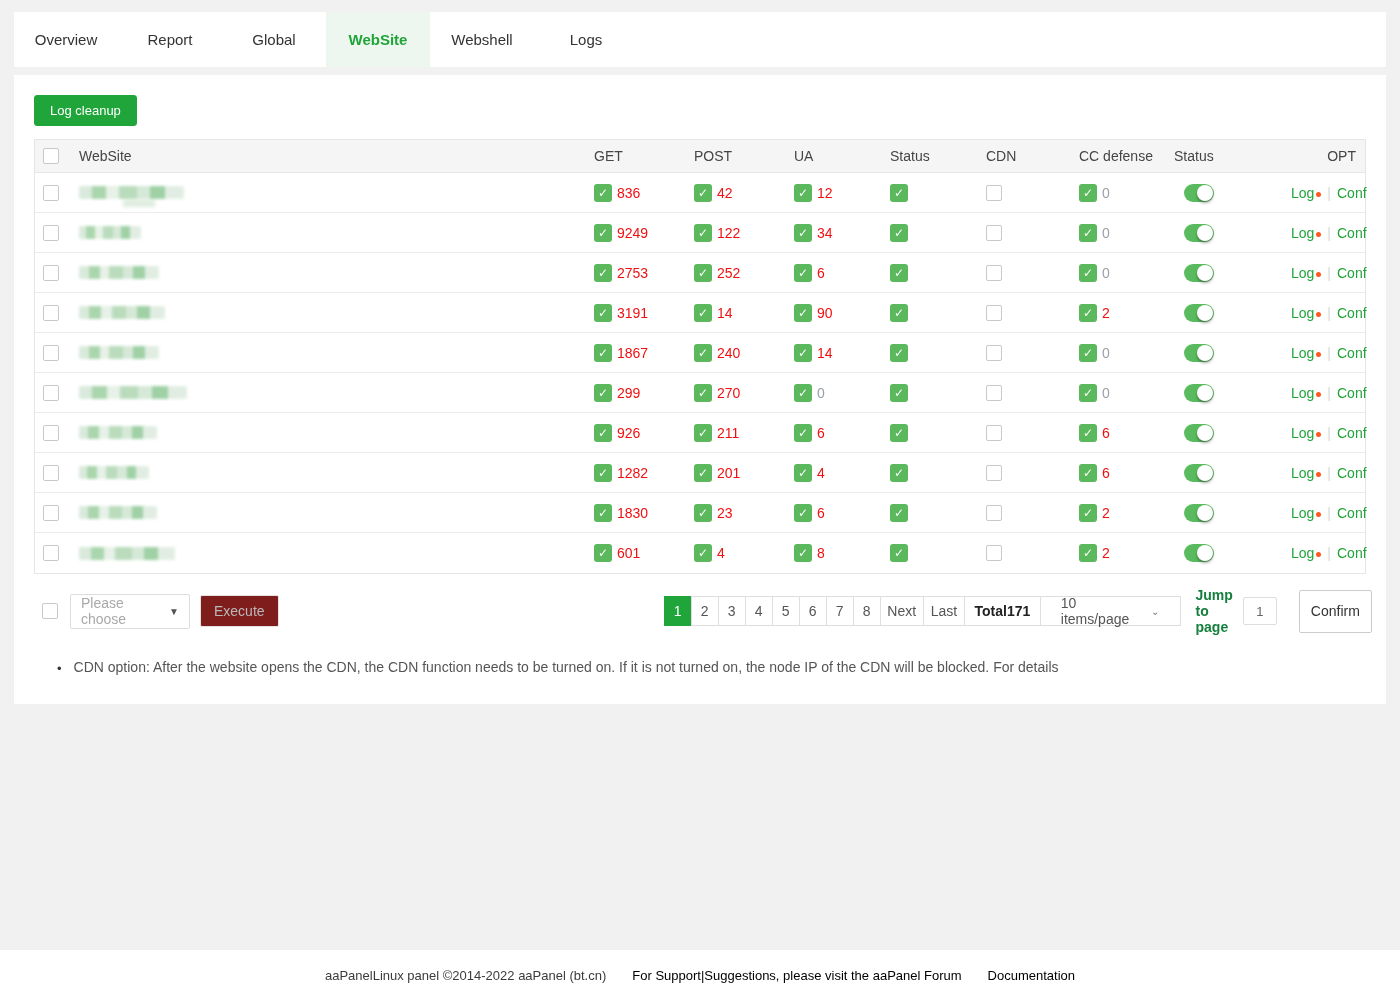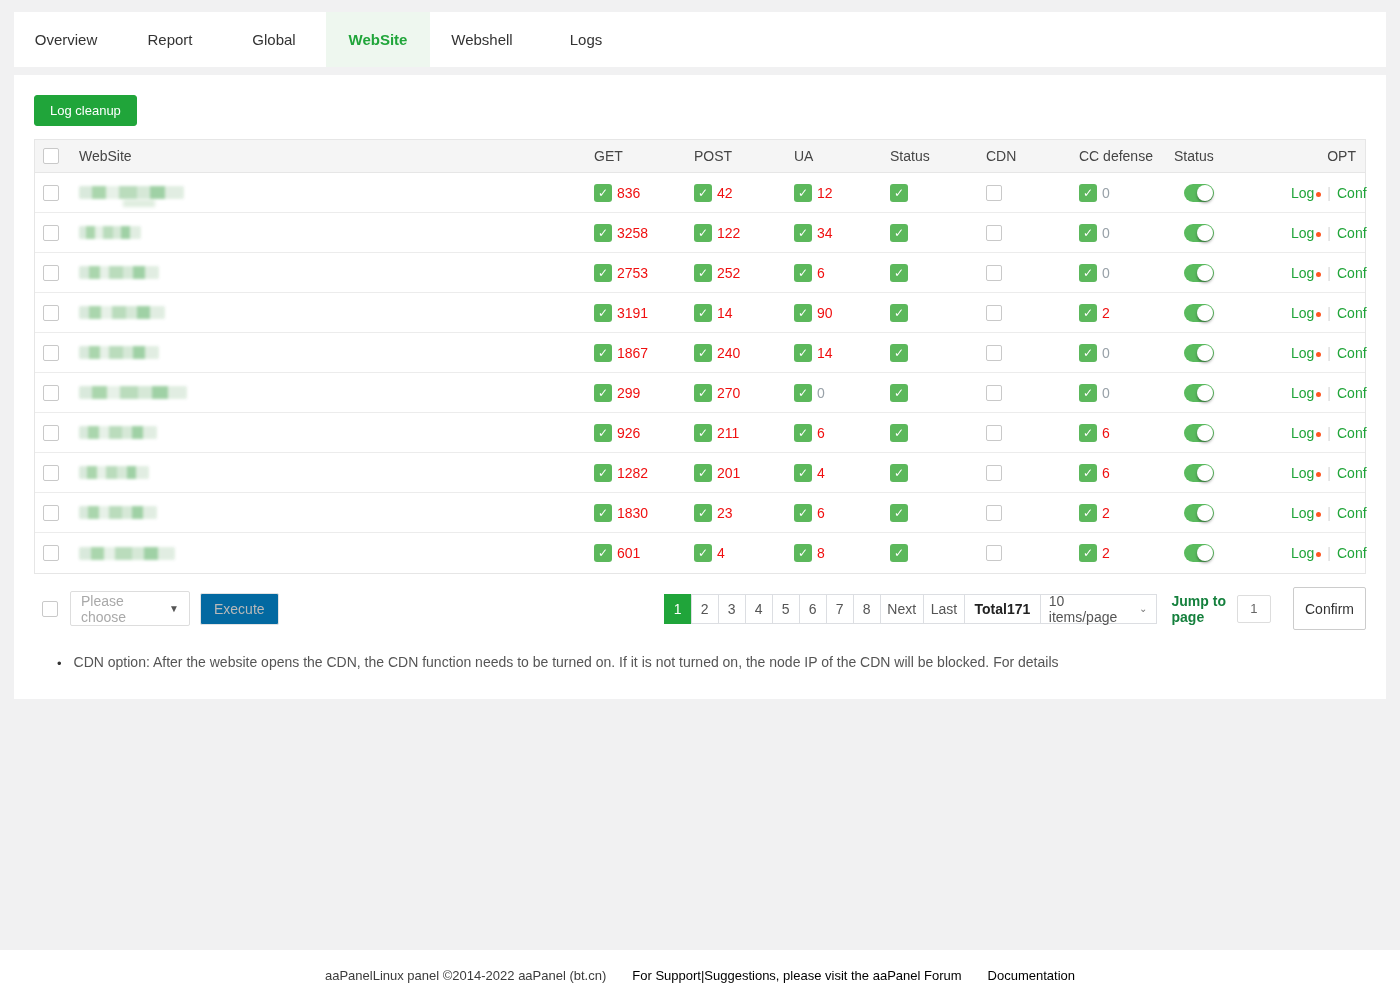--- a/index.html
+++ b/index.html
@@ -170,21 +170,21 @@
     color: #a9a9a9;
     cursor: pointer;
     background: #fff;
   }
   .select .caret { color: #555; font-size: 10px; }
   .btn-plain {
     margin-left: 10px;
     height: 32px;
     border: 1px solid #e3e3e3;
     border-radius: 2px;
-    background: #0369a1;
+    background: #7f1d1d;
     color: #b9b9b9;
     font-size: 14px;
     padding: 0 13px;
     cursor: pointer;
     font-family: inherit;
   }
 
   .pager { display: flex; margin-left: 385px; }
   .page-item {
     min-width: 28px;
@@ -195,21 +195,21 @@
     color: #555;
     display: flex;
     align-items: center;
     justify-content: center;
     padding: 0 8px;
     cursor: pointer;
   }
   .page-item.first { margin-left: 0; }
   .page-item.active { background: #20a53a; border-color: #20a53a; color: #fff; }
   .page-item.total { color: #222; font-weight: bold; padding: 0 12px; cursor: default; }
-  .page-item.perpage { color: #555; padding: 0 8px; }
+  .page-item.perpage { color: #555; padding: 0 20px; }
   .page-item.perpage .caret { margin-left: 12px; color: #777; font-size: 10px; }
 
   .jump { display: flex; align-items: center; margin-left: 15px; }
   .jump-label { font-weight: bold; color: #15803d; }
   .jump-input {
     width: 34px; height: 28px;
     border: 1px solid #ddd;
     border-radius: 2px;
     margin-left: 10px;
     text-align: center;
@@ -332,21 +332,21 @@
 
     <div class="tr">
       <div class="td td-cbx">
             <span class="cbx"></span>
           </div>
       <div class="td td-site">
             <span class="redacted" style="width: 62px;"></span>
           </div>
       <div class="td">
         <span class="check-icon"></span>
-        <span class="val">3258</span>
+        <span class="val">9249</span>
       </div>
       <div class="td">
         <span class="check-icon"></span>
         <span class="val">122</span>
       </div>
       <div class="td">
         <span class="check-icon"></span>
         <span class="val">34</span>
       </div>
       <div class="td">

